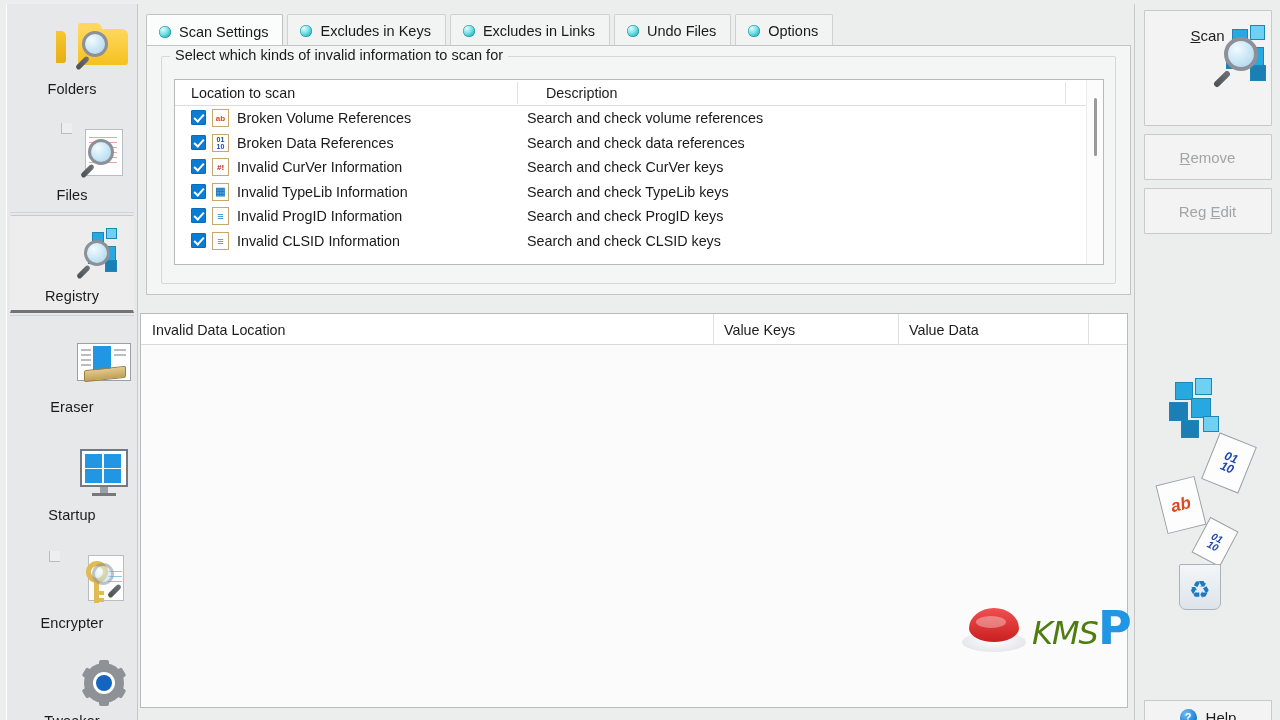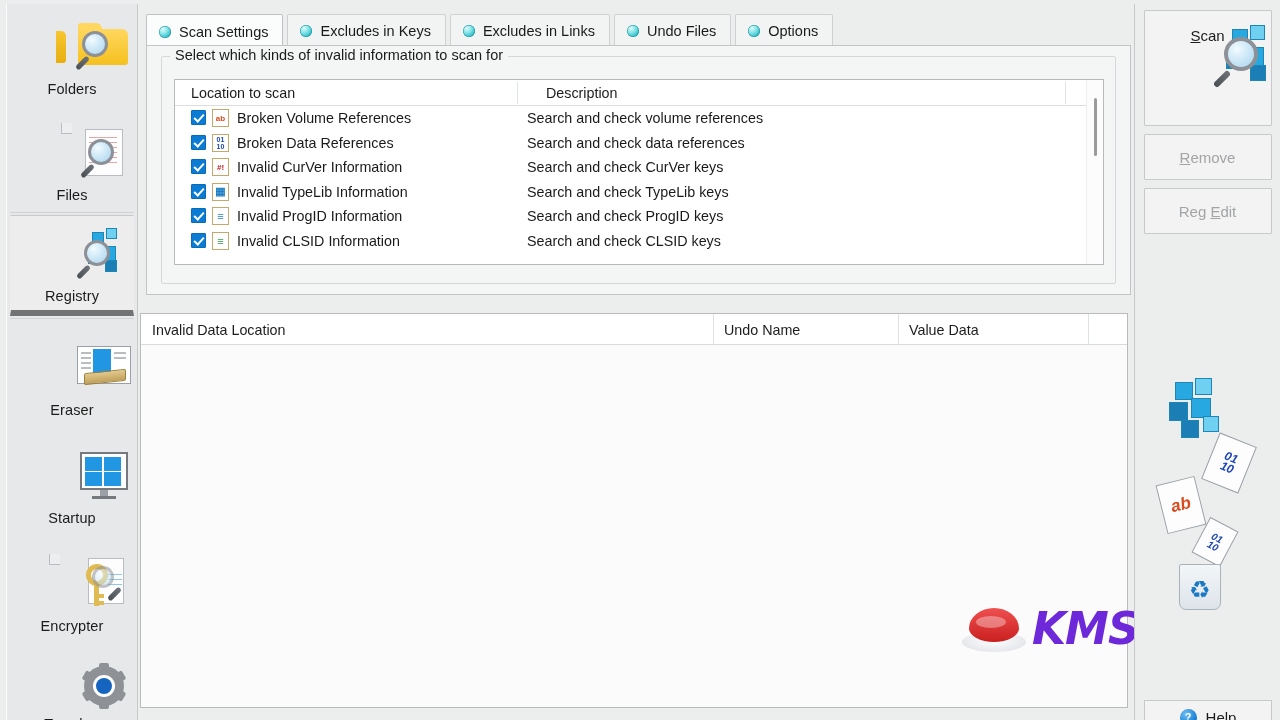--- a/index.html
+++ b/index.html
@@ -29,21 +29,21 @@
     width: 124px;
     margin: 0 auto;
     padding: 8px 0 6px 0;
     text-align: center;
     background: transparent;
     border: 1px solid transparent;
   }
   .side-item.selected {
     background: #ededee;
     border-top: 1px solid #c9c9c9;
-    border-bottom: 6px solid #737373;
+    border-bottom: 3px solid #737373;
   }
   .side-item .ico {
     display: block;
     height: 62px;
     margin: 0 auto 2px auto;
     position: relative;
   }
   .side-item .lbl {
     display: block;
     font-size: 14.5px;
@@ -299,22 +299,22 @@
     position:absolute; left:7px; bottom:12px; width:50px; height:34px;
     background: linear-gradient(#f05050,#c91f1f);
     border-radius: 50%/60% 60% 40% 40%;
   }
   .wm-btn .gloss {
     position:absolute; left:14px; bottom:26px; width:30px; height:12px;
     background: rgba(255,255,255,.35); border-radius:50%;
   }
   .wm-text { position: relative; line-height: 1; }
   .wm-kms {
-    font-size: 44px; font-weight: bold; font-style: italic;
-    color: #6d28d9; letter-spacing: -1px;
+    font-size: 32px; font-weight: normal; font-style: italic;
+    color: #4d7c0f; letter-spacing: -1px;
     font-family: "DejaVu Sans", sans-serif;
   }
   .wm-pico {
     font-size: 46px; font-weight: bold;
     color: #2196e3; letter-spacing: -1px;
     font-family: "DejaVu Sans", sans-serif;
   }
   .wm-africa {
     position: absolute; right: 2px; bottom: -16px;
     font-size: 16px; font-weight: bold; color: #d12020;
@@ -525,21 +525,21 @@
           <span class="thumb"></span>
         </div>
       </div>
     </div>
   </div>
 
   <div id="results">
     <div id="rhead">
       <span class="h" style="left:11px;">Invalid Data Location</span>
       <span class="vsep" style="left:572px;"></span>
-      <span class="h" style="left:583px;">Undo Name</span>
+      <span class="h" style="left:583px;">Value Keys</span>
       <span class="vsep" style="left:757px;"></span>
       <span class="h" style="left:768px;">Value Data</span>
       <span class="vsep" style="left:947px;"></span>
     </div>
     <div id="rbody"></div>
   </div>
 
   <div id="watermark">
     <span class="wm-btn">
       <span class="base"></span>

